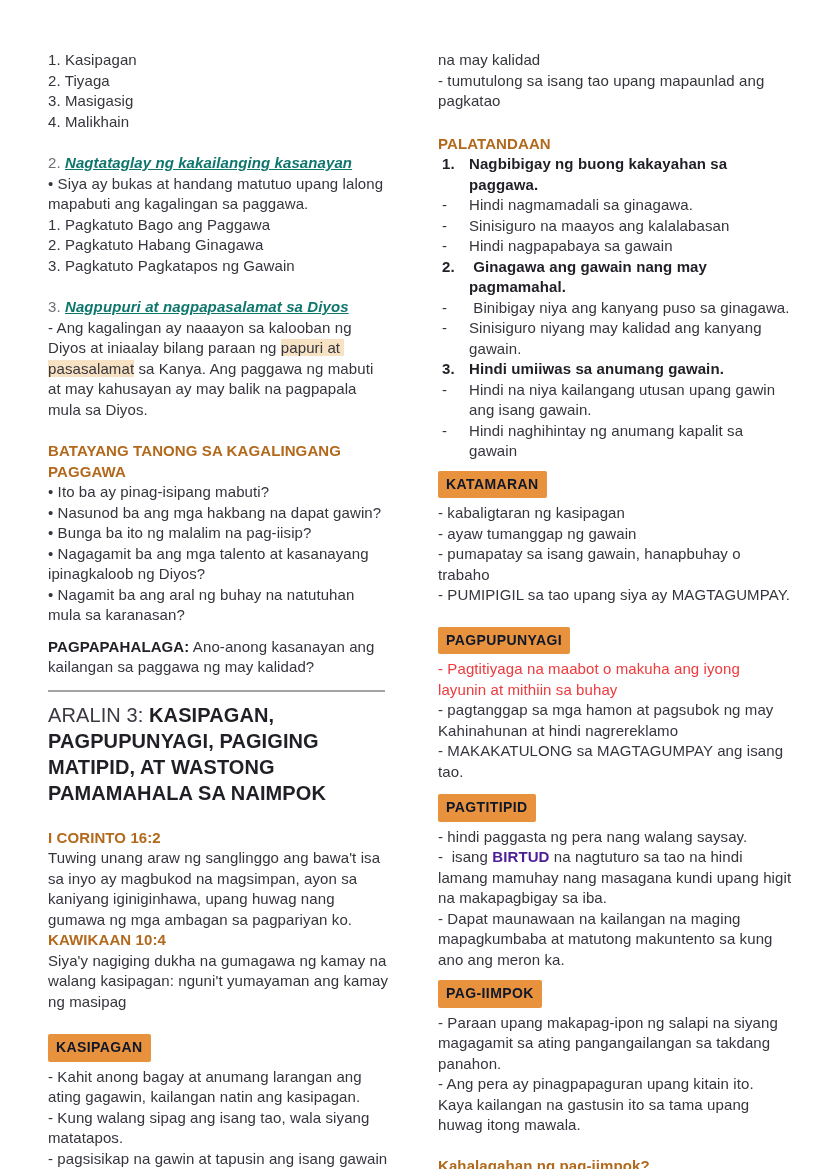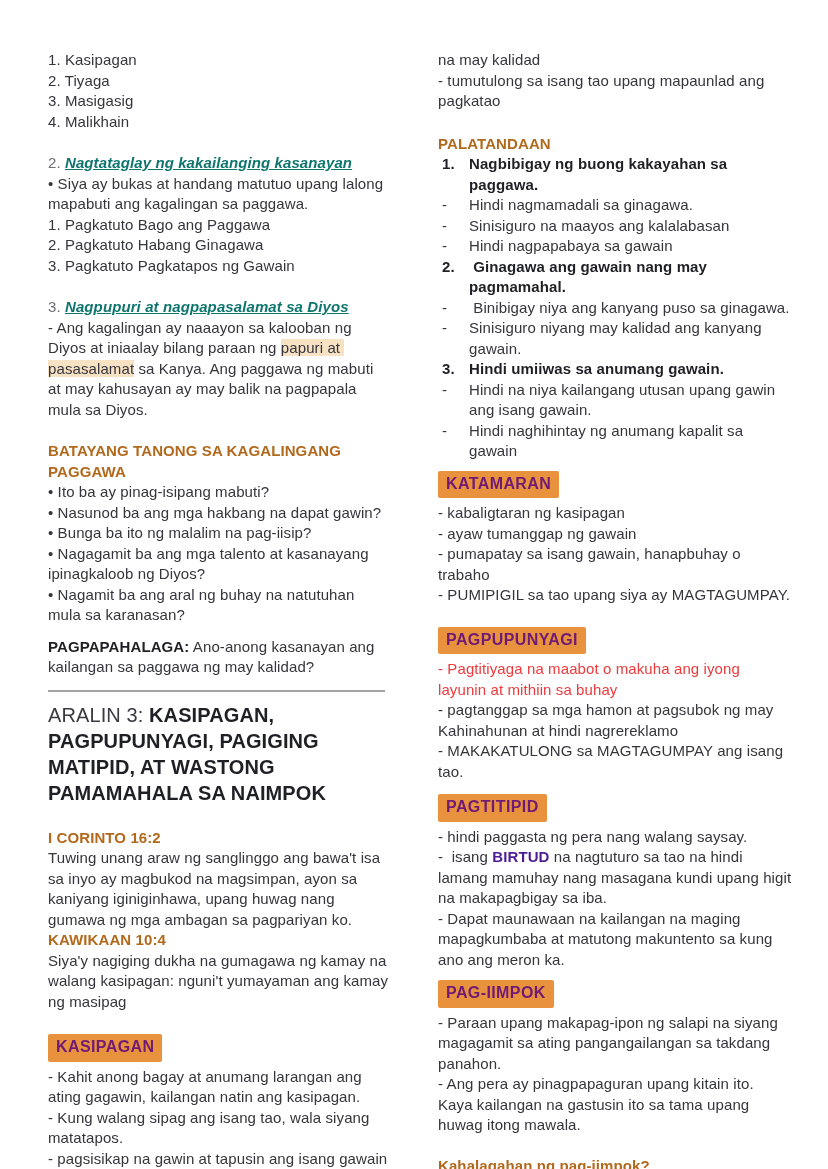--- a/index.html
+++ b/index.html
@@ -55,23 +55,23 @@
     width: 337px;
   }
 
   .aralin { line-height: 26px; font-size: 20px; }
   .aralin-label { color: #3a3a42; }
   .aralin-title { font-weight: bold; color: #1f1f26; }
 
   .badge {
     display: inline-block;
     background: #e8923e;
-    color: #701a75;
+    color: #0f172a;
     font-weight: bold;
-    font-size: 16px;
+    font-size: 14px;
     letter-spacing: 0.4px;
     padding: 3px 8px 4px 8px;
     border-radius: 2px;
     margin-bottom: 5px;
   }
 
   .num-list { padding-left: 4px; }
   .num-item { display: flex; }
   .num-item .marker {
     width: 27px;

